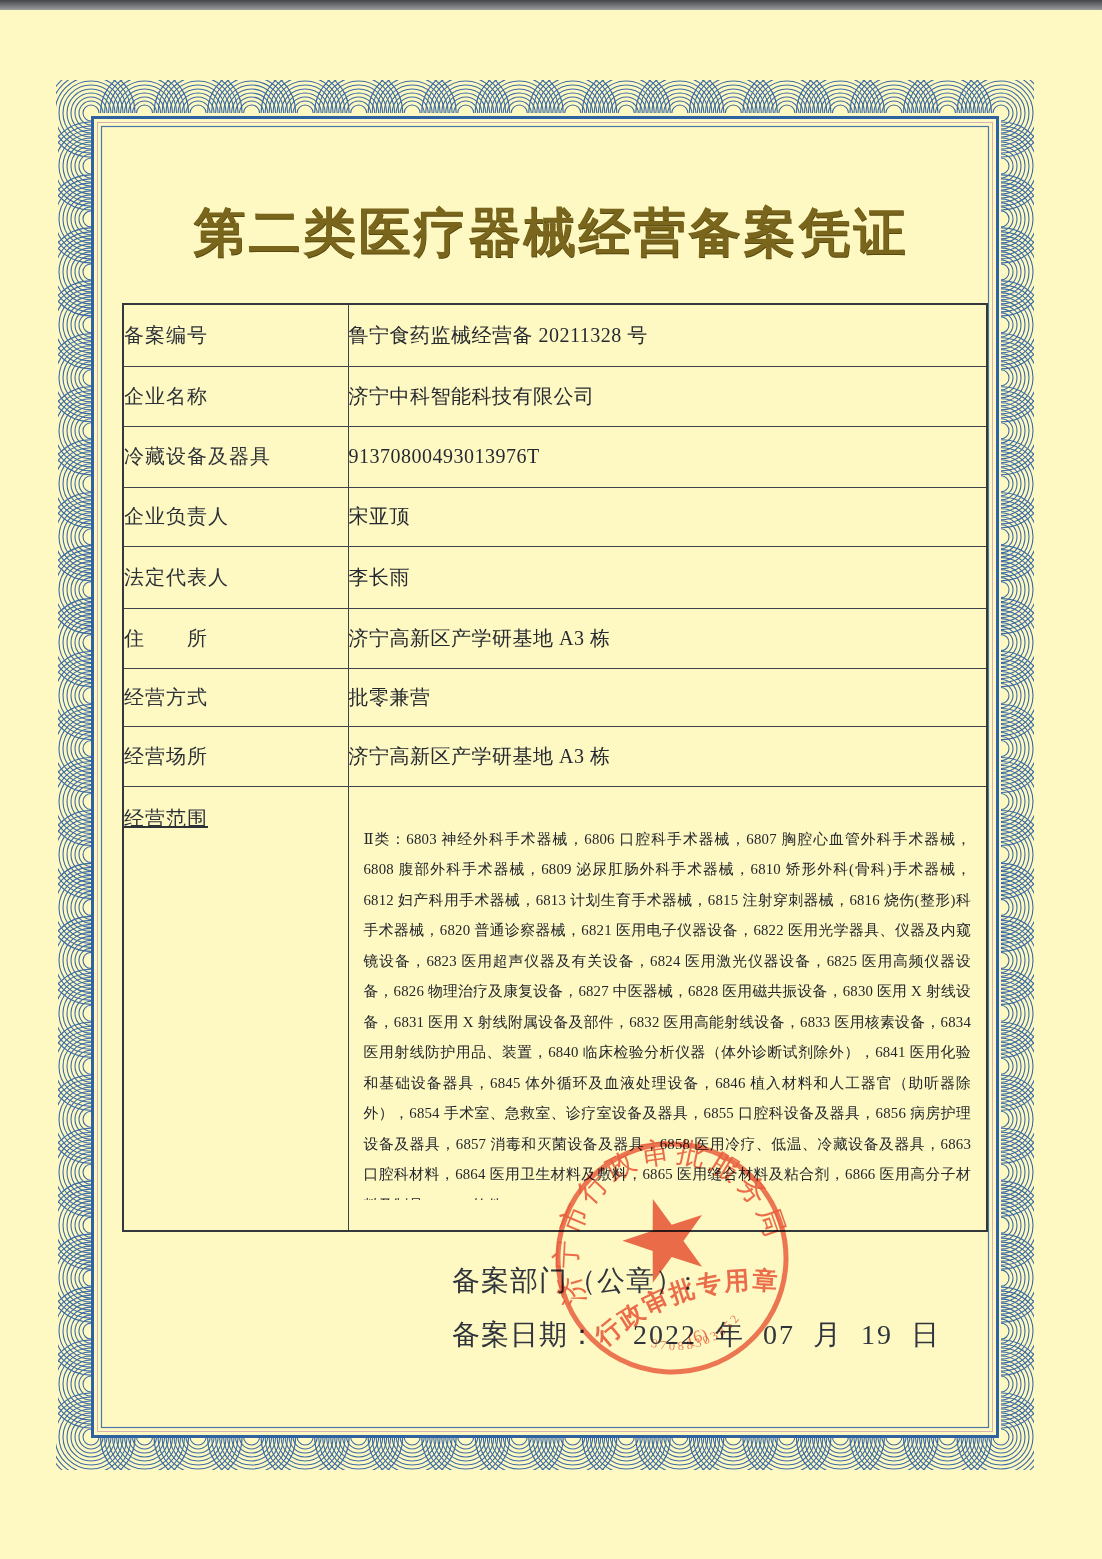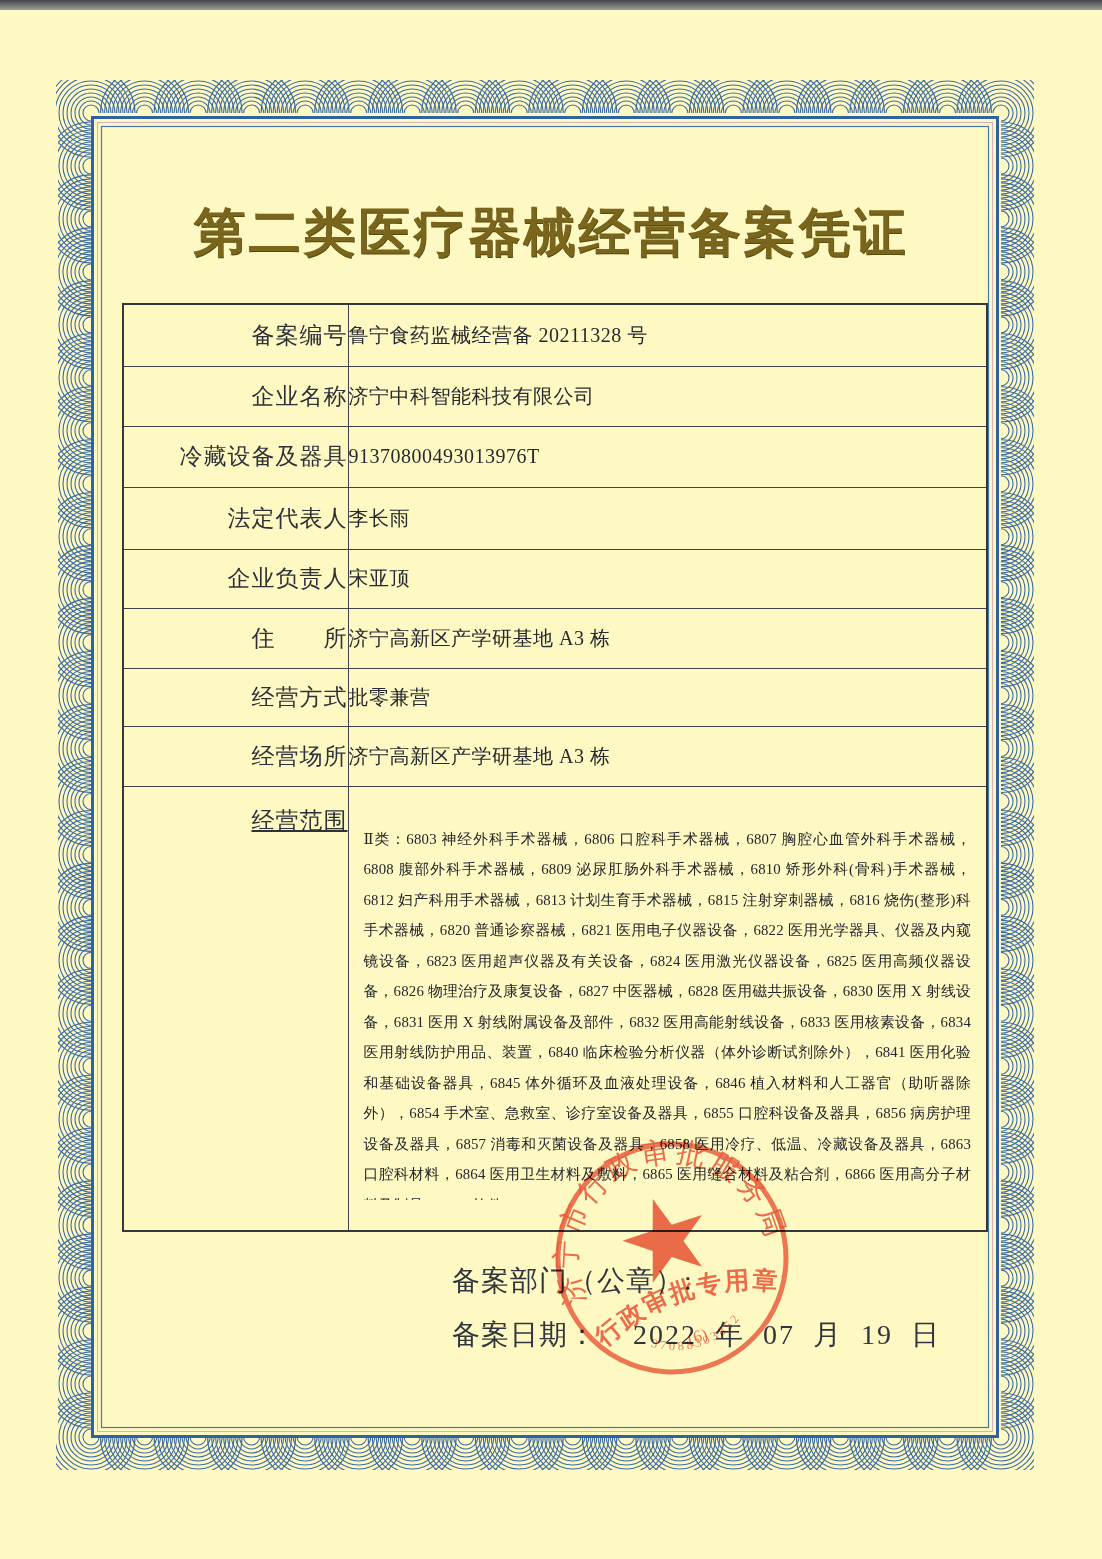--- a/index.html
+++ b/index.html
@@ -18,22 +18,22 @@
   }
   table.cert{
     position:absolute;left:122px;top:303px;width:866px;height:929px;
     border-collapse:collapse;table-layout:fixed;z-index:1;background:transparent;
   }
   table.cert th, table.cert td{
     border:1.2px solid #41454b;padding:0;vertical-align:middle;
   }
   table.cert{border:2px solid #34383d;}
   th.flabel{
-    width:225px;font-weight:normal;text-align:right;
-    font-size:23px;letter-spacing:1px;color:#2d3138;
+    width:225px;font-weight:normal;text-align:left;
+    font-size:20px;letter-spacing:1px;color:#2d3138;
   }
   td.fvalue{
     padding-left:20px;font-size:20px;color:#26292f;letter-spacing:0.5px;
   }
   tr.scope-row th{vertical-align:top;padding-top:18px;text-decoration:underline;}
   .scope-box{height:376px;overflow:hidden;padding:7px 15px 0 15px;}
   .scope-box p{
     margin:0;text-align:justify;font-size:14.8px;line-height:30.5px;
     color:#23262b;letter-spacing:0.2px;
   }
@@ -179,27 +179,27 @@
       <td class="fvalue">鲁宁食药监械经营备 20211328 号</td>
     </tr>
     <tr style="height:60px">
       <th class="flabel">企业名称</th>
       <td class="fvalue">济宁中科智能科技有限公司</td>
     </tr>
     <tr style="height:61px">
       <th class="flabel">冷藏设备及器具</th>
       <td class="fvalue">91370800493013976T</td>
     </tr>
+    <tr style="height:59px">
+      <th class="flabel">企业负责人</th>
+      <td class="fvalue">宋亚顶</td>
+    </tr>
     <tr style="height:62px">
       <th class="flabel">法定代表人</th>
       <td class="fvalue">李长雨</td>
-    </tr>
-    <tr style="height:59px">
-      <th class="flabel">企业负责人</th>
-      <td class="fvalue">宋亚顶</td>
     </tr>
     <tr style="height:60px">
       <th class="flabel">住　　所</th>
       <td class="fvalue">济宁高新区产学研基地 A3 栋</td>
     </tr>
     <tr style="height:58px">
       <th class="flabel">经营方式</th>
       <td class="fvalue">批零兼营</td>
     </tr>
     <tr style="height:60px">

